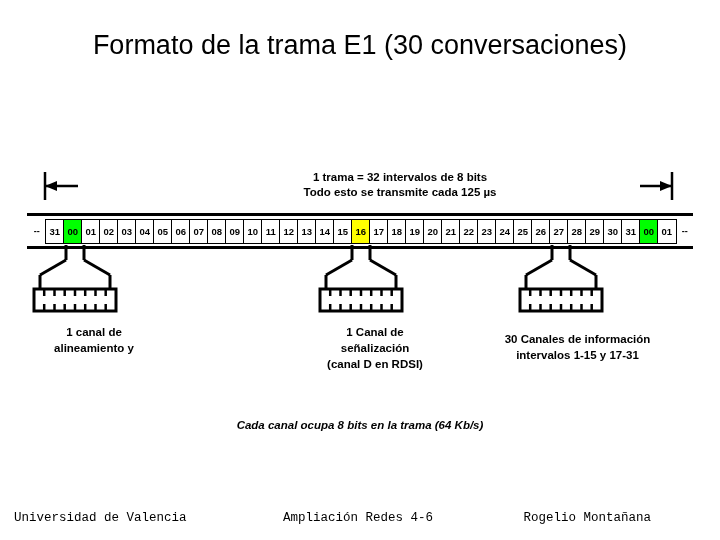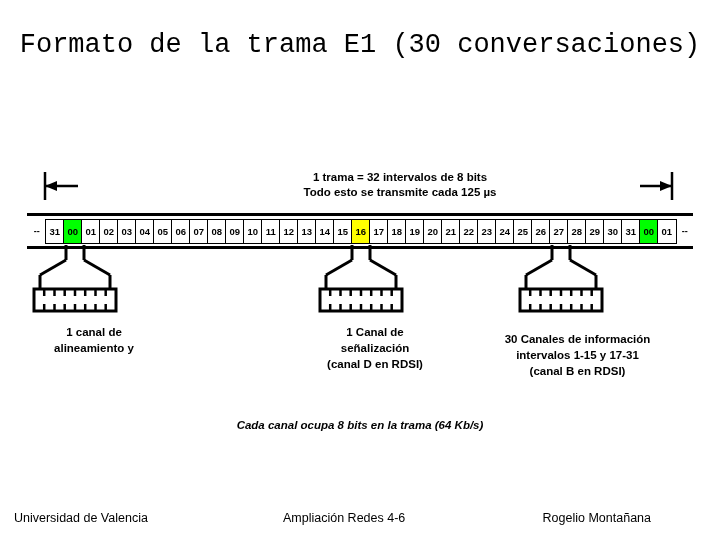--- a/index.html
+++ b/index.html
@@ -11,21 +11,21 @@
     overflow:hidden;
     position:relative;
     color:#000000;
   }
 
   
   .slide-title{
     position:absolute;
     left:0;top:30px;width:720px;
     text-align:center;
-    font-family:Liberation Mono, monospace;
+    font-family:Liberation Sans, sans-serif;
     font-size:27px;
     font-weight:normal;
     color:#000000;
     letter-spacing:0px;
     white-space:nowrap;
   }
 
   
   .span-caption{
     position:absolute;
@@ -100,21 +100,21 @@
     position:absolute;left:0;top:419px;width:720px;
     text-align:center;
     font-size:11.5px;font-weight:bold;
     white-space:nowrap;
     font-style:italic;
   }
 
   
   .footer{
     position:absolute;left:0;top:511px;width:667px;height:20px;
-    font-family:Liberation Sans, sans-serif;
+    font-family:Liberation Mono, monospace;
     font-size:12.5px;
     color:#000000;
   }
   .footer span{position:absolute;white-space:nowrap;}
   #foot-left{left:14px;}
   #foot-mid{left:283px;}
   #foot-right{right:16px;}
 </style>
 </head>
 <body>
@@ -281,21 +281,20 @@
 
 <div class="exp-caption" id="cap-mid">
   <div>1 Canal de</div>
   <div>señalización</div>
   <div>(canal D en RDSI)</div>
 </div>
 
 <div class="exp-caption" id="cap-right">
   <div>30 Canales de información</div>
   <div>intervalos 1-15 y 17-31</div>
-  <div>(canal B en RDSI)</div>
 </div>
 
 <div class="note">Cada canal ocupa 8 bits en la trama (64 Kb/s)</div>
 
 <div class="footer">
   <span id="foot-left">Universidad de Valencia</span>
   <span id="foot-mid">Ampliación Redes 4-6</span>
   <span id="foot-right">Rogelio Montañana</span>
 </div>
 

